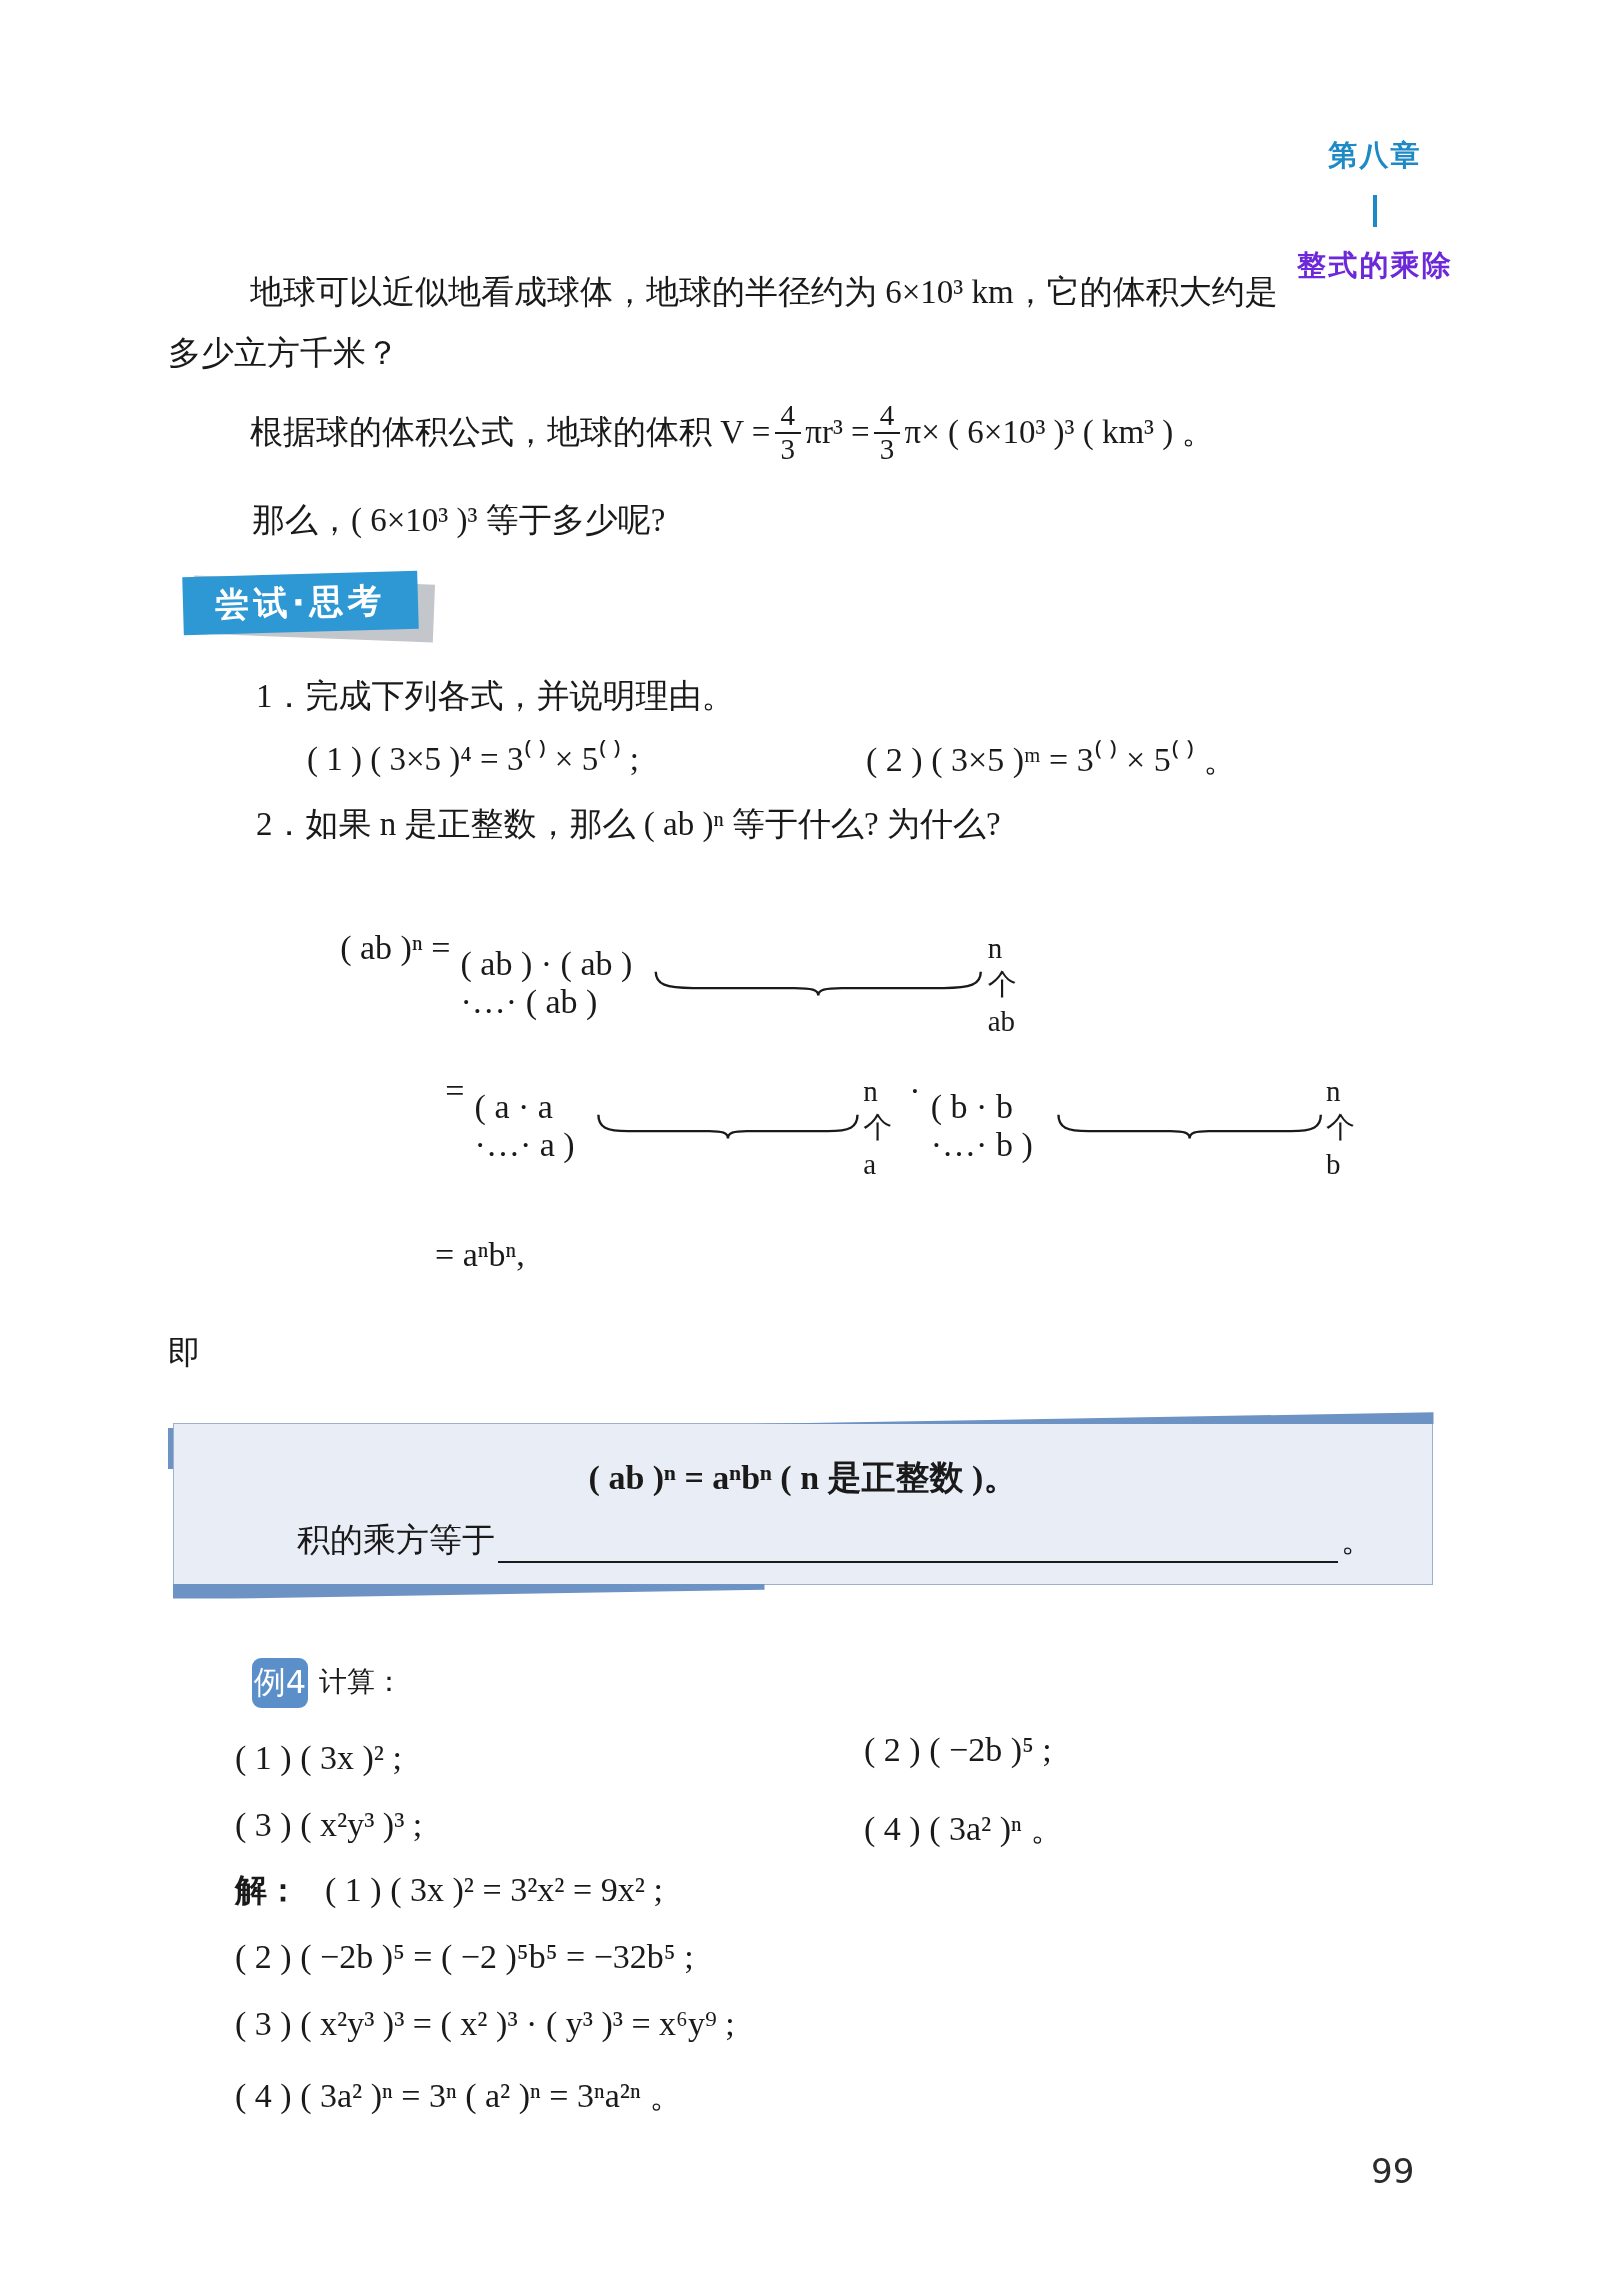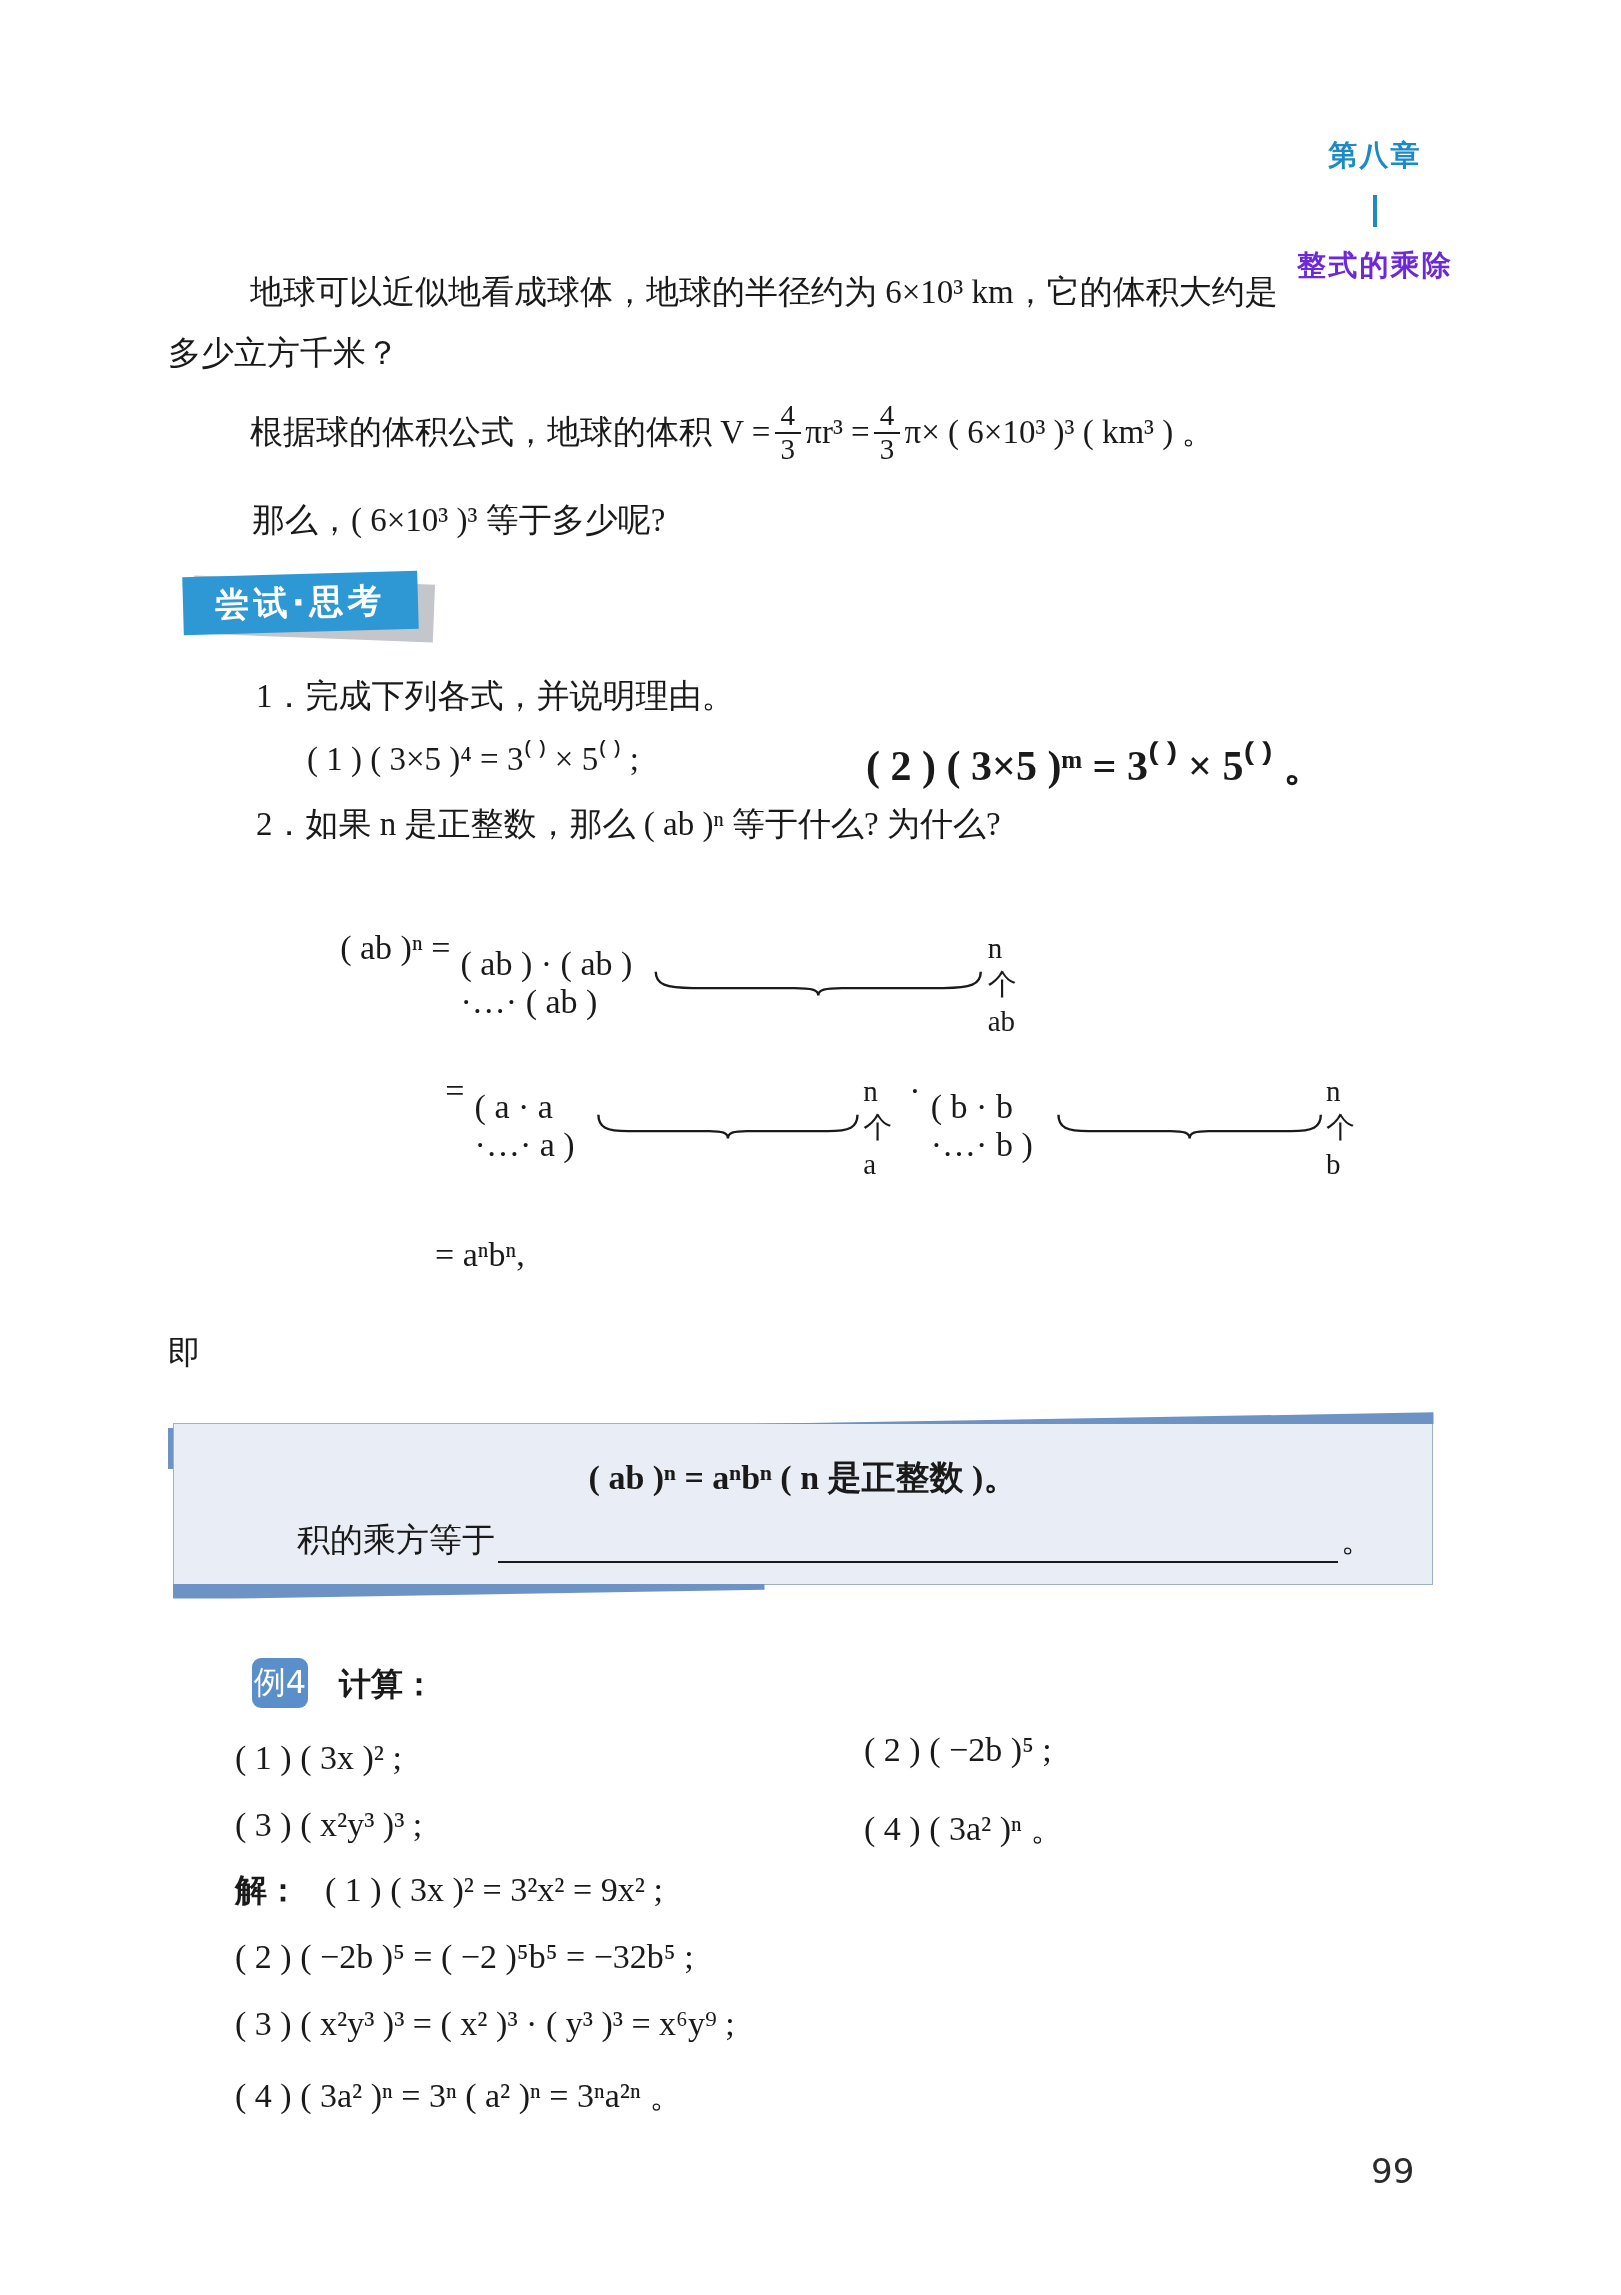--- a/index.html
+++ b/index.html
@@ -61,21 +61,21 @@
     background:#2d98d4;
     transform:rotate(-1.6deg);
     display:flex; align-items:center; justify-content:center;
     color:#ffffff; font-size:34px; font-weight:bold; letter-spacing:4.4px;
     font-family:"DejaVu Sans", sans-serif;
   }
 
   
   .item1{left:256px; top:674px; font-size:33px;}
   .sub1{left:307px; top:735px; font-size:33px;}
-  .sub2{left:866px; top:735px; font-size:42px;font-weight:bold;}
+  .sub2{left:866px; top:735px; font-size:34px;}
   .item2{left:256px; top:802px; font-size:33px;}
 
   
   .deriv1{left:330px; top:929px; display:flex; align-items:flex-start; font-size:34px;}
   .deriv2{left:435px; top:1072px; display:flex; align-items:flex-start; font-size:34px;}
   .deriv3{left:435px; top:1236px; font-size:34px;}
   .ub-col{display:flex; flex-direction:row; align-items:center;}
   .ub-svg{width:100%; height:29px; display:block; margin-top:1.5px;}
   .ub-label{font-size:29px; margin-top:2.9px;}
   .deriv-gap{padding:0 10.2px;}
@@ -116,21 +116,21 @@
   }
 
   
   .ex-badge{
     left:252px; top:1658px; width:56px; height:50px;
     background:#5b8fc9; border-radius:9px;
     display:flex; align-items:center; justify-content:center;
     color:#ffffff; font-size:32px;
     font-family:"DejaVu Sans", sans-serif;
   }
-  .ex-label{left:339px; top:1663px; font-size:32px;font-weight:bold;}
+  .ex-label{left:319px; top:1663px; font-size:28px;}
   .prob-1{left:235px; top:1739px; font-size:34px;}
   .prob-2{left:864px; top:1731px; font-size:34px;}
   .prob-3{left:235px; top:1806px; font-size:34px;}
   .prob-4{left:864px; top:1806px; font-size:34px;}
   .sol-row1{left:235px; top:1869px; font-size:34px; display:flex; align-items:baseline;}
   .sol-label{font-family:"DejaVu Sans", sans-serif; font-weight:bold; font-size:32px; margin-right:26px;}
   .sol-2{left:235px; top:1938px; font-size:34px;}
   .sol-3{left:235px; top:2005px; font-size:34px;}
   .sol-4{left:235px; top:2073px; font-size:34px;}
 

